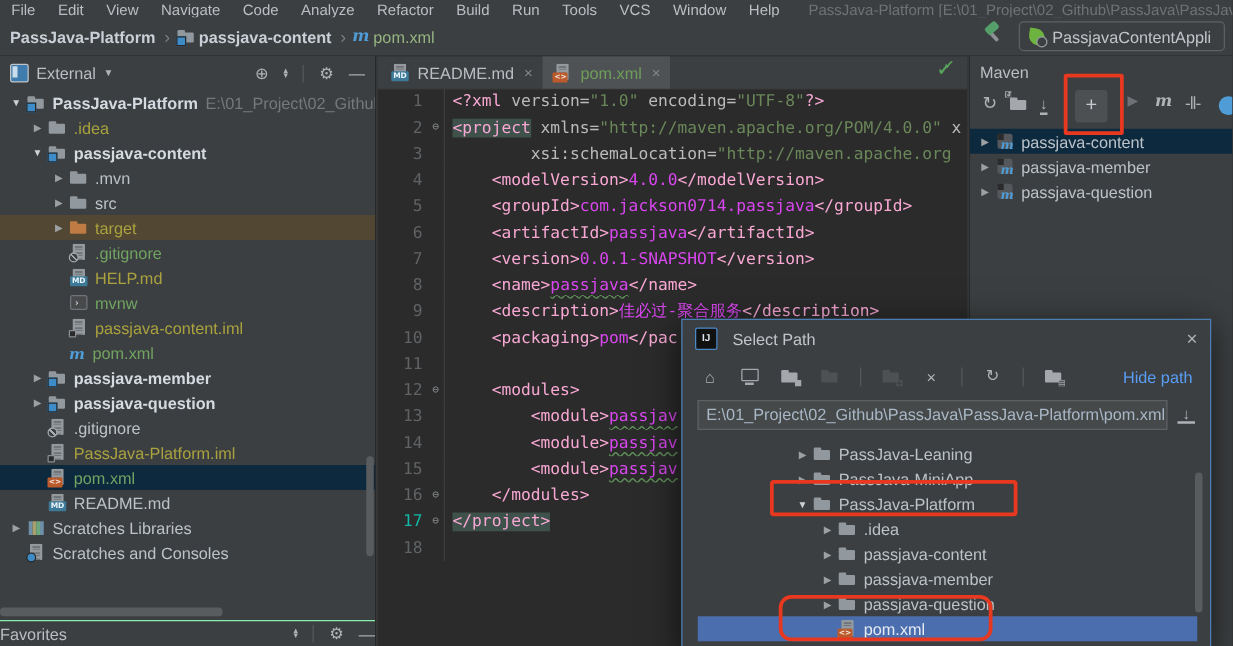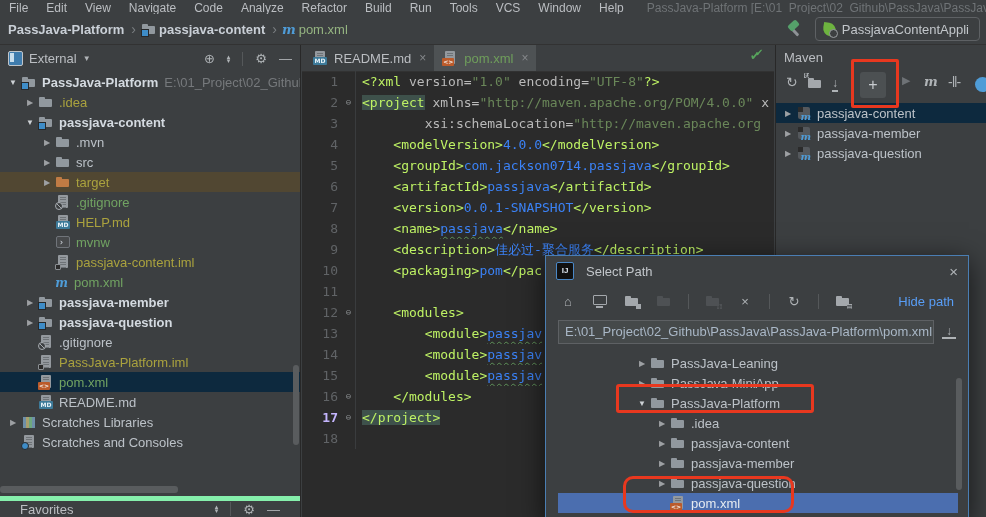--- a/index.html
+++ b/index.html
@@ -14,21 +14,21 @@
   .menubar .wtitle{color:#6F7376;line-height:17px;white-space:nowrap;margin-left:14px;}
 
   
   .navbar{position:absolute;left:0;top:14px;width:986px;height:31px;background:#3C3F41;border-bottom:1px solid #323232;
           display:flex;align-items:center;padding:0 6px;box-sizing:border-box;}
   .crumb{display:flex;align-items:center;white-space:nowrap;}
   .crumb .seg{font-weight:bold;color:#C9CfD6;margin:0 2px;}
   .crumb .chev{color:#7A7E82;font-size:14px;margin:0 5px;}
   .crumb .pomtxt{color:#95B481;margin-left:3px;}
   .m-glyph{font:italic bold 13px "DejaVu Serif",serif;color:#4F9CD7;}
-  .nav-right{margin-left:auto;display:flex;align-items:center;gap:10px;}
+  .nav-right{margin-left:auto;display:flex;align-items:flex-start;gap:10px;}
   .hammer{position:relative;width:20px;height:18px;}
   .hammer i{position:absolute;display:block;}
   .hammer .head{left:3px;top:2px;width:11px;height:7px;background:#55A06A;border-radius:2px;transform:rotate(-42deg);}
   .hammer .stick{left:8px;top:6px;width:3px;height:11px;background:#8E9296;border-radius:1px;transform:rotate(-42deg);}
   .runchip{display:flex;align-items:center;gap:6px;border:1px solid #5E6164;border-radius:4px;height:22px;
            padding:0 10px 0 7px;color:#C2C6CA;white-space:nowrap;}
   .leaf{position:relative;width:13px;height:13px;}
   .leaf .l{position:absolute;inset:0;background:#6DB33F;border-radius:0 60% 18% 60%;transform:rotate(10deg);}
   .leaf .b{position:absolute;right:-2px;bottom:-2px;width:7px;height:7px;background:#3C3F41;border:1px solid #9A9EA2;border-radius:50%;}
 
@@ -81,36 +81,36 @@
   .ic .bar{position:absolute;top:3px;width:3px;height:11px;}
   .ic .mm{position:absolute;inset:2px;background:#54585C;border-radius:2px;}
   .ic .mmq{position:absolute;left:2px;top:2px;width:5px;height:5px;background:#2B2B2B;}
   .ic .mtext{position:absolute;right:1px;bottom:-1px;font:italic bold 10px "DejaVu Serif",serif;color:#4F9CD7;}
   .ic.only-m{width:14px;} .ic.only-m .mtext{right:1px;bottom:0;font-size:12px;}
 
   
   .ptree{position:absolute;left:0;top:27px;right:0;}
   .vthumb{position:absolute;right:1px;width:6px;background:#595C5E;border-radius:3px;}
   .hthumb{position:absolute;left:0;height:7px;background:#595C5E;border-radius:3px;}
-  .fav-bar{position:absolute;left:0;bottom:0;width:100%;height:21px;border-top:5px solid #86efac;background:#3C3F41;
-           display:flex;align-items:center;padding:0 20px;box-sizing:border-box;}
+  .fav-bar{position:absolute;left:0;bottom:0;width:100%;height:21px;border-top:1px solid #86efac;background:#3C3F41;
+           display:flex;align-items:center;padding:0 0;box-sizing:border-box;}
 
   
   .tabbar{height:26px;background:#3C3F41;border-bottom:1px solid #323232;display:flex;align-items:stretch;padding-left:2px;}
   .tab{display:flex;align-items:center;gap:6px;padding:0 8px;color:#BBBEC2;}
   .tab.active{background:#4E5254;}
   .tab .tlbl.green{color:#6F9E5B;}
   .tab .x{color:#85888B;font-size:12px;margin-left:2px;}
   .code-wrap{position:absolute;left:0;top:26px;right:0;bottom:0;font:13px/21px "DejaVu Sans Mono",monospace;}
   .cline{display:flex;height:21px;}
   .cline .ln{width:36px;flex:none;text-align:right;color:#606366;padding-right:4px;}
-  .cline .ln.cur{color:#c4b5fd;font-weight:bold;}
+  .cline .ln.cur{color:#14b8a6;}
   .cline .fold{width:13px;flex:none;text-align:center;color:#8A8E90;font-size:9px;line-height:21px;}
   .cline .code{flex:1;border-left:1px solid #3A3C3E;padding-left:6px;white-space:pre;overflow:hidden;}
-  .c-tag{color:#bef264;text-align:center;} .c-attr{color:#BABABA;} .c-str{color:#6A8759;} .c-txt{color:#3b82f6;}
+  .c-tag{color:#f9a8d4;text-align:center;} .c-attr{color:#BABABA;} .c-str{color:#6A8759;} .c-txt{color:#d946ef;}
   .c-hl{background:#3E514B;}
   .c-sq{text-decoration:underline wavy #5E9158 1px;text-underline-offset:3px;}
   .okmark{position:absolute;right:14px;top:4px;color:#57A45C;font-size:12px;}
   .okmark i{font-style:normal;position:absolute;left:5px;top:-2px;font-size:10px;}
 
   
   .mtoolbar{position:relative;height:33px;border-bottom:0;color:#AFB3B6;}
   .mtb{position:absolute;top:5px;font-size:14px;cursor:default;}
   .plusbtn{position:absolute;left:84px;top:3px;width:26px;height:26px;background:#4C5052;border-radius:3px;
            text-align:center;font-size:16px;line-height:25px;color:#C7CBCF;}

